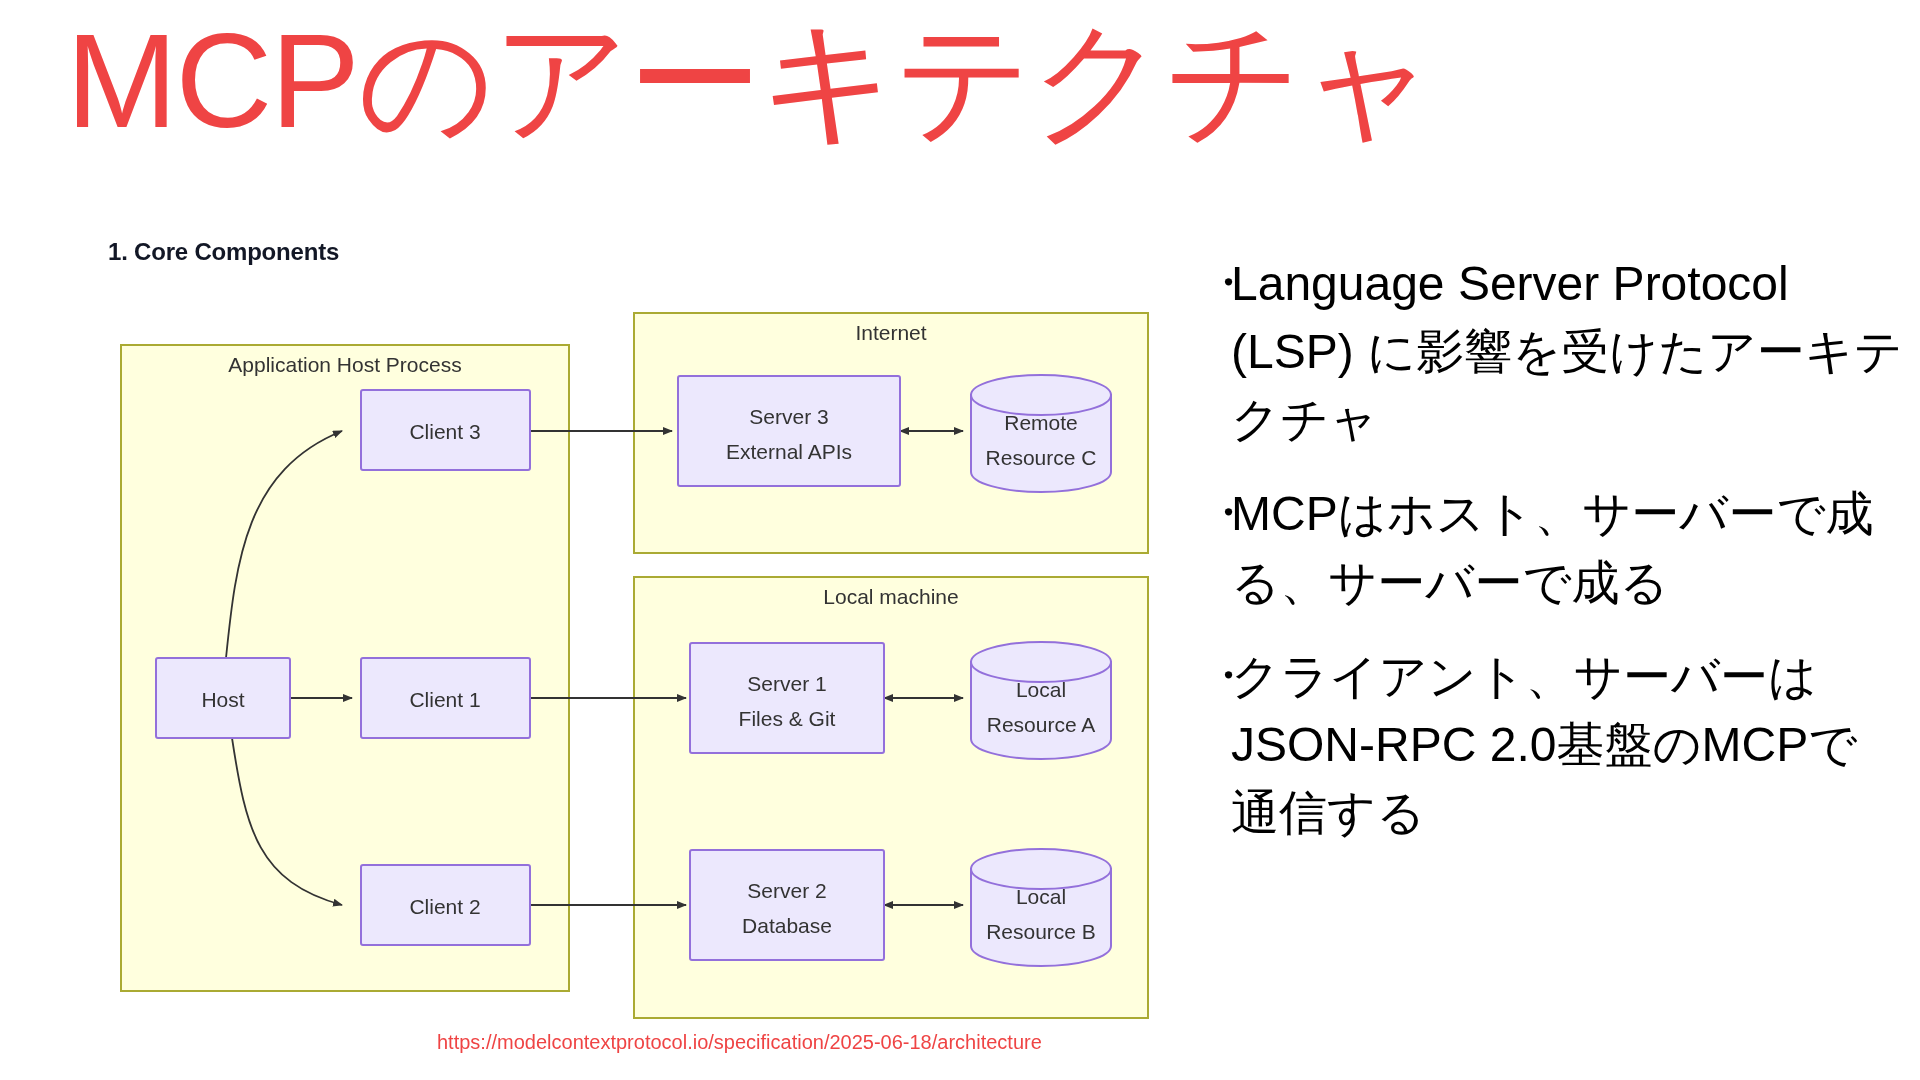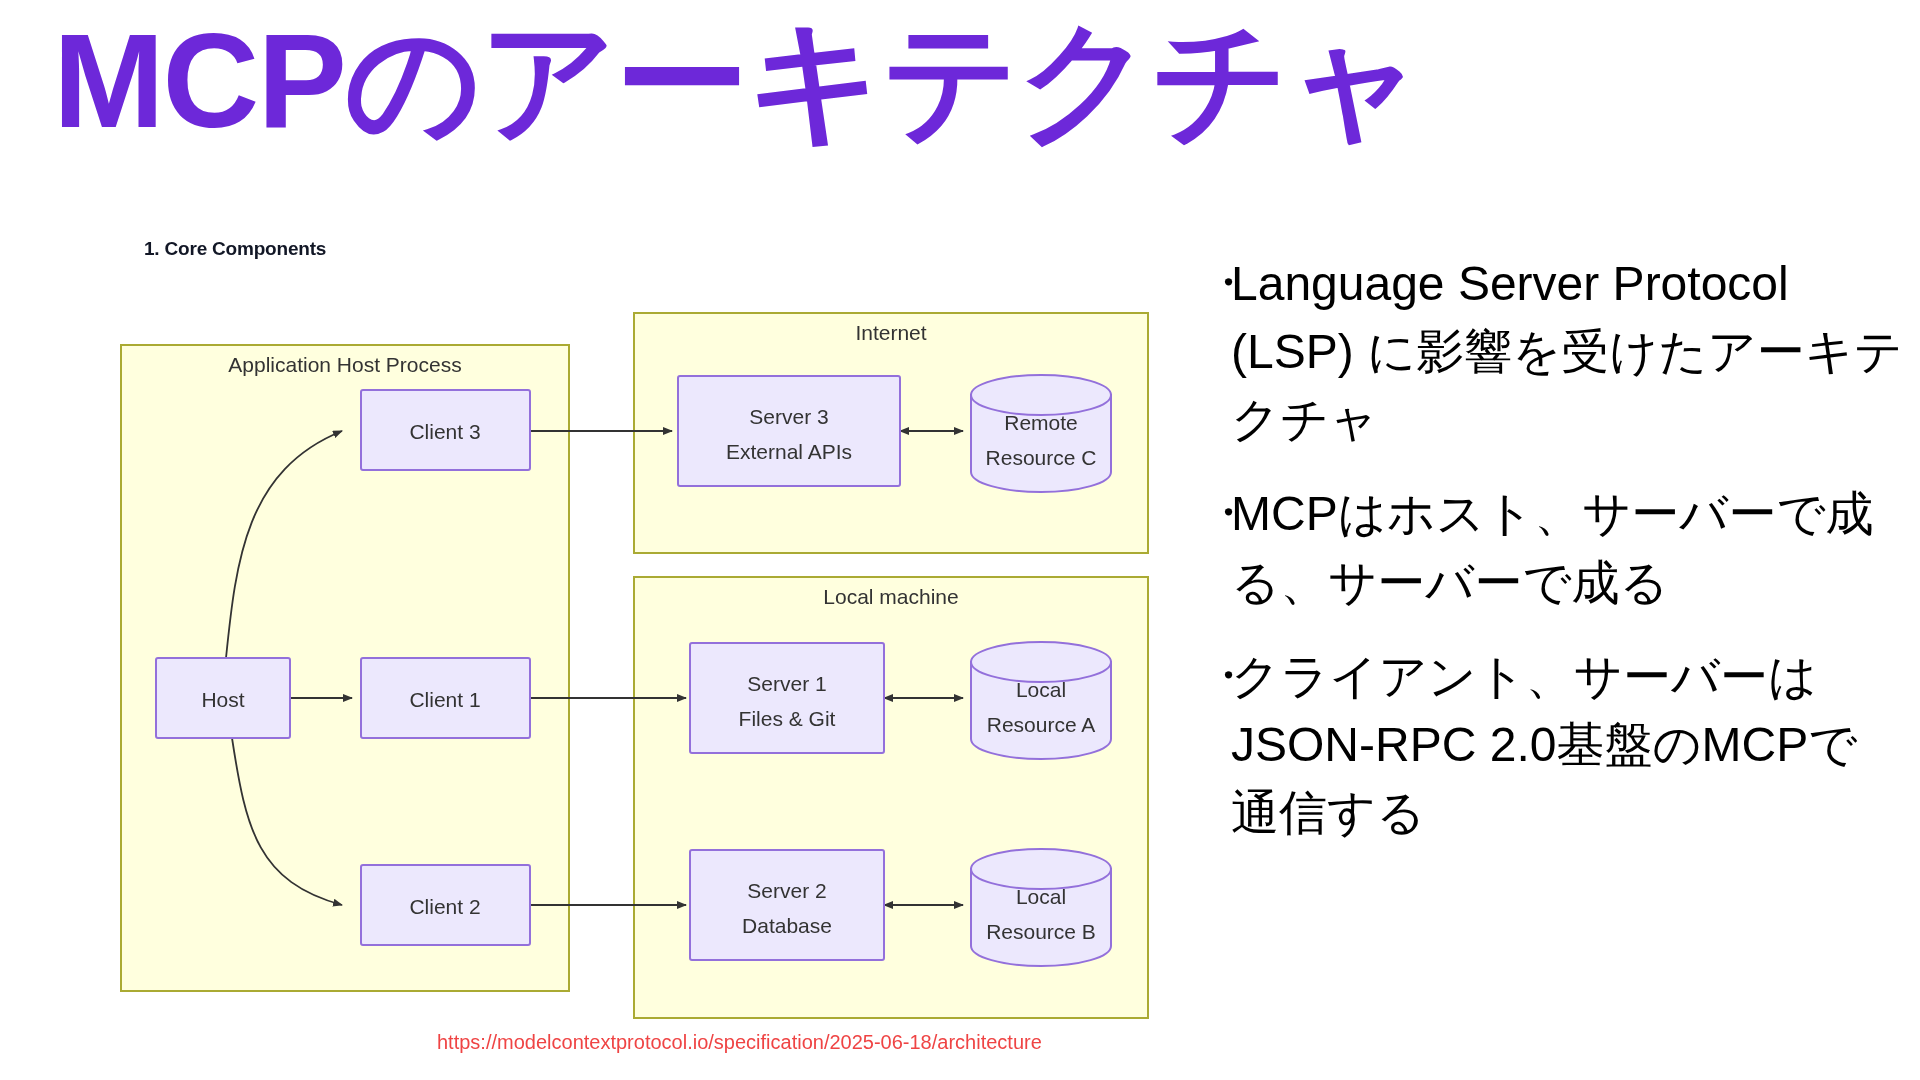--- a/index.html
+++ b/index.html
@@ -12,40 +12,39 @@
     height: 1080px;
     position: relative;
     overflow: hidden;
     font-family: "Liberation Sans", "DejaVu Sans", sans-serif;
     color: #111827;
   }
 
   
   #slide-title {
     position: absolute;
-    left: 53px;
+    left: 66px;
     top: 14px;
     font-size: 134px;
     line-height: 1.0;
-    font-weight: 700;
+    font-weight: 400;
     letter-spacing: -2px;
-    color: #6d28d9;
+    color: #ef4444;
     white-space: nowrap;
   }
 
   
   #section-heading {
     position: absolute;
     left: 108px;
     top: 238px;
-    font-size: 19px;
+    font-size: 24px;
     font-weight: 700;
     color: #121726;
     letter-spacing: -0.2px;
-    margin-left: 36px;
   }
 
   
   #diagram {
     position: absolute;
     left: 0px;
     top: 0px;
     width: 1190px;
     height: 1080px;
   }

